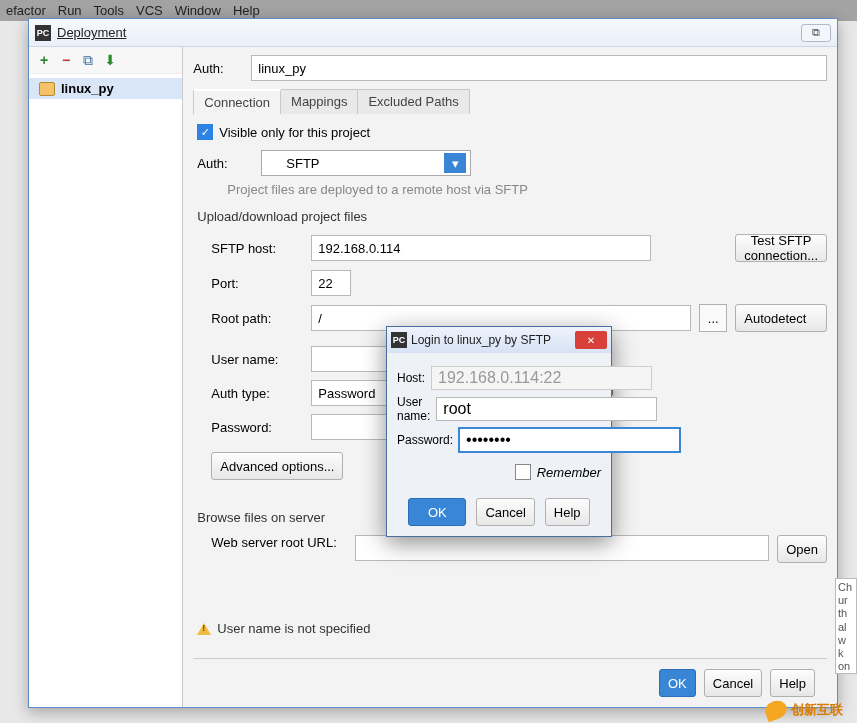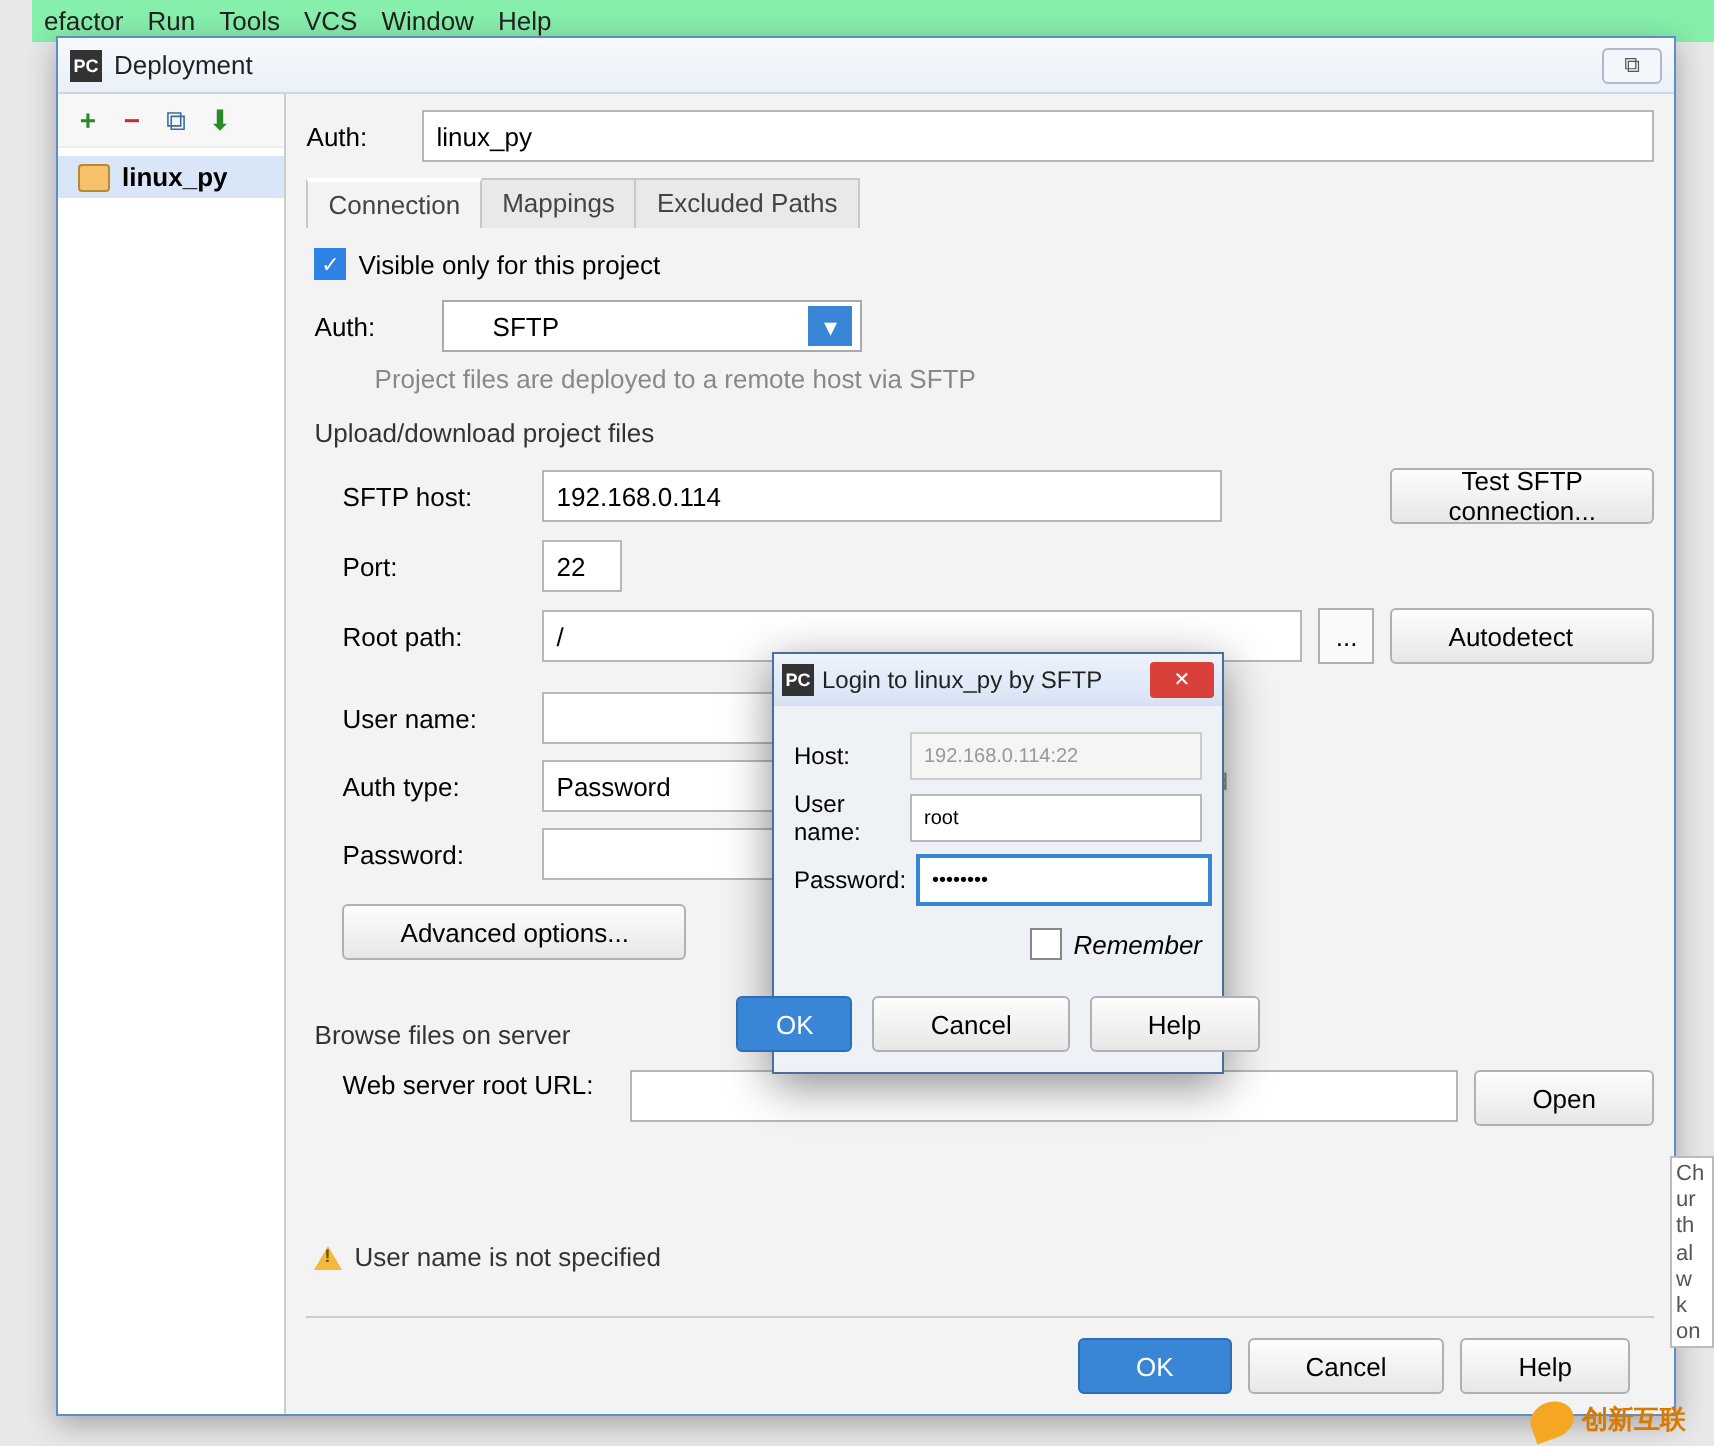--- a/index.html
+++ b/index.html
@@ -1,24 +1,24 @@
 <!DOCTYPE html>
 <html><head>
 <meta charset="utf-8">
 <style>
 * { box-sizing: border-box; font-family: "Segoe UI", Tahoma, sans-serif; font-size: 13px; }
 body { margin: 0; background: #e8e8e8; width: 857px; height: 723px; overflow: hidden; position: relative; }
 
-.menubar { background: #86efac; padding: 3px 6px; display: flex; gap: 12px; color: #222; margin-left: 16px; }
+.menubar { background: #a3a3a3; padding: 3px 6px; display: flex; gap: 12px; color: #222; }
 .menubar span { cursor: default; }
 
 .window { position: absolute; left: 28px; top: 18px; width: 810px; height: 690px; background: #fff; border: 1px solid #5d8ec8; box-shadow: 0 4px 14px rgba(0,0,0,.3); display: flex; flex-direction: column; }
 .titlebar { background: linear-gradient(#f7f9fc,#eaf0f9); border-bottom: 1px solid #ccd6e6; height: 28px; display: flex; align-items: center; padding: 0 6px; }
 .titlebar .icon { width: 16px; height: 16px; background:#333; color:#fff; font-size:9px; font-weight:bold; display:flex; align-items:center; justify-content:center; margin-right:6px; }
-.titlebar .title { flex:1; color:#222; }
+.titlebar .title { flex:1; color:#222;text-decoration:underline; }
 .titlebar .winbtn { width: 30px; height: 18px; border:1px solid #b0b8c8; background:#f3f6fb; display:flex; align-items:center; justify-content:center; color:#555; font-size:11px; border-radius:3px; }
 
 .body { flex:1; display:flex; flex-direction:column; }
 .toolbar-split { display:flex; height: 100%; }
 .left-pane { width: 160px; border-right:1px solid #ccc; background:#fff; }
 .tool-row { display:flex; gap:4px; padding:4px 6px; align-items:center; border-bottom:1px solid #eee; background:#f7f7f7; }
 .tool-row .ti { width:18px; height:18px; display:flex; align-items:center; justify-content:center; font-size:14px; cursor:default; }
 .ti.add { color:#2a8a2a; font-weight:bold; }
 .ti.remove { color:#c03030; font-weight:bold; }
 .ti.copy { color:#3a6ea5; }
@@ -47,40 +47,40 @@
 .form-row label { width:56px; }
 .select { border:1px solid #aaa; background:#fff; height:26px; display:flex; align-items:center; padding:11px 4px; gap:6px; width:210px; }
 .select .caret { margin-left:auto; width:22px; height:20px; background:#3a86d6; color:#fff; display:flex; align-items:center; justify-content:center; }
 .hint { color:#888; margin:4px 4px 12px 34px; }
 
 .sec-title { color:#333; margin:8px 4px 10px 4px; }
 
 .indented { margin-left:18px; }
 .grid { display:grid; grid-template-columns:92px 1fr auto auto; gap:8px 8px; align-items:center; }
 .grid label { text-align:left; }
-.btn { border:1px solid #b0b0b0; background:linear-gradient(#fdfdfd,#e7e7e7); padding:4px 28px; border-radius:3px; cursor:default; height:28px; display:inline-flex; align-items:center; }
+.btn { border:1px solid #b0b0b0; background:linear-gradient(#fdfdfd,#e7e7e7); padding:4px 8px; border-radius:3px; cursor:default; height:28px; display:inline-flex; align-items:center; }
 .btn.primary { background:#3a86d6; border-color:#2a6db8; color:#fff; }
 .small-btn { border:1px solid #b0b0b0; background:#fafafa; width:28px; height:28px; display:flex; align-items:center; justify-content:center; }
 
 .warn-row { display:flex; align-items:center; gap:6px; color:#333; padding:6px 4px; position:absolute; bottom:16px; left:0; }
 .warn-icon { width:0; height:0; border-left:7px solid transparent; border-right:7px solid transparent; border-bottom:12px solid #f1b93d; position:relative; }
 .warn-icon::after { content:"!"; position:absolute; left:-2px; top:0px; font-size:9px; font-weight:bold; color:#7a4a00; }
 
 .bottom-bar { border-top:1px solid #ccc; padding:10px 12px; display:flex; justify-content:flex-end; gap:8px; background:#f3f3f3; }
 
 
 .dialog { position:absolute; left:386px; top:326px; width:226px; background:#eef1f6; border:1px solid #4a6ea0; box-shadow:0 6px 22px rgba(0,0,0,.45); }
 .dialog .dlg-title { background:linear-gradient(#eef3fb,#d6e2f4); height:26px; display:flex; align-items:center; padding:0 4px; }
 .dlg-title .icon { width:16px; height:16px; background:#333; color:#fff; font-size:9px; font-weight:bold; display:flex; align-items:center; justify-content:center; margin-right:4px; }
 .dlg-title .t { flex:1; font-size:12px; color:#222; }
 .dlg-title .close { width:32px; height:18px; background:#d9403a; color:#fff; display:flex; align-items:center; justify-content:center; font-size:10px; border-radius:2px; }
 .dlg-body { padding:8px 10px 10px 10px; }
 .dlg-row { display:flex; align-items:center; gap:6px; margin:5px 0; }
 .dlg-row label { width:70px; font-size:12px; }
-.dlg-row .txt { flex:1; font-size:10px; height:24px; }
+.dlg-row .txt { flex:1; font-size:16px; height:24px; }
 .dlg-row .txt.ro { background:#f5f5f5; color:#999; border-color:#ccc; }
 .dlg-row .txt.active { border-color:#3a86d6; box-shadow:0 0 0 1px #3a86d6; }
 .dlg-chk { display:flex; align-items:center; justify-content:flex-end; gap:6px; margin:12px 0;font-style:italic; }
 .dlg-chk .cbx { width:16px; height:16px; border:1px solid #888; background:#fff; }
 .dlg-bot { display:flex; justify-content:center; gap:10px; padding-top:6px; }
 
 .side-cut { position:absolute; right:0; top:578px; width:22px; height:96px; background:#fff; border:1px solid #bbb; font-size:11px; color:#555; padding:2px; line-height:1.2; overflow:hidden; }
 .logo { position:absolute; right:14px; bottom:4px; color:#d97a00; font-weight:bold; font-size:14px; display:flex; align-items:center; gap:4px; }
 .logo .blob { width:22px; height:18px; background:#f5a623; border-radius:50% 50% 50% 0; transform:rotate(-20deg); }
 

